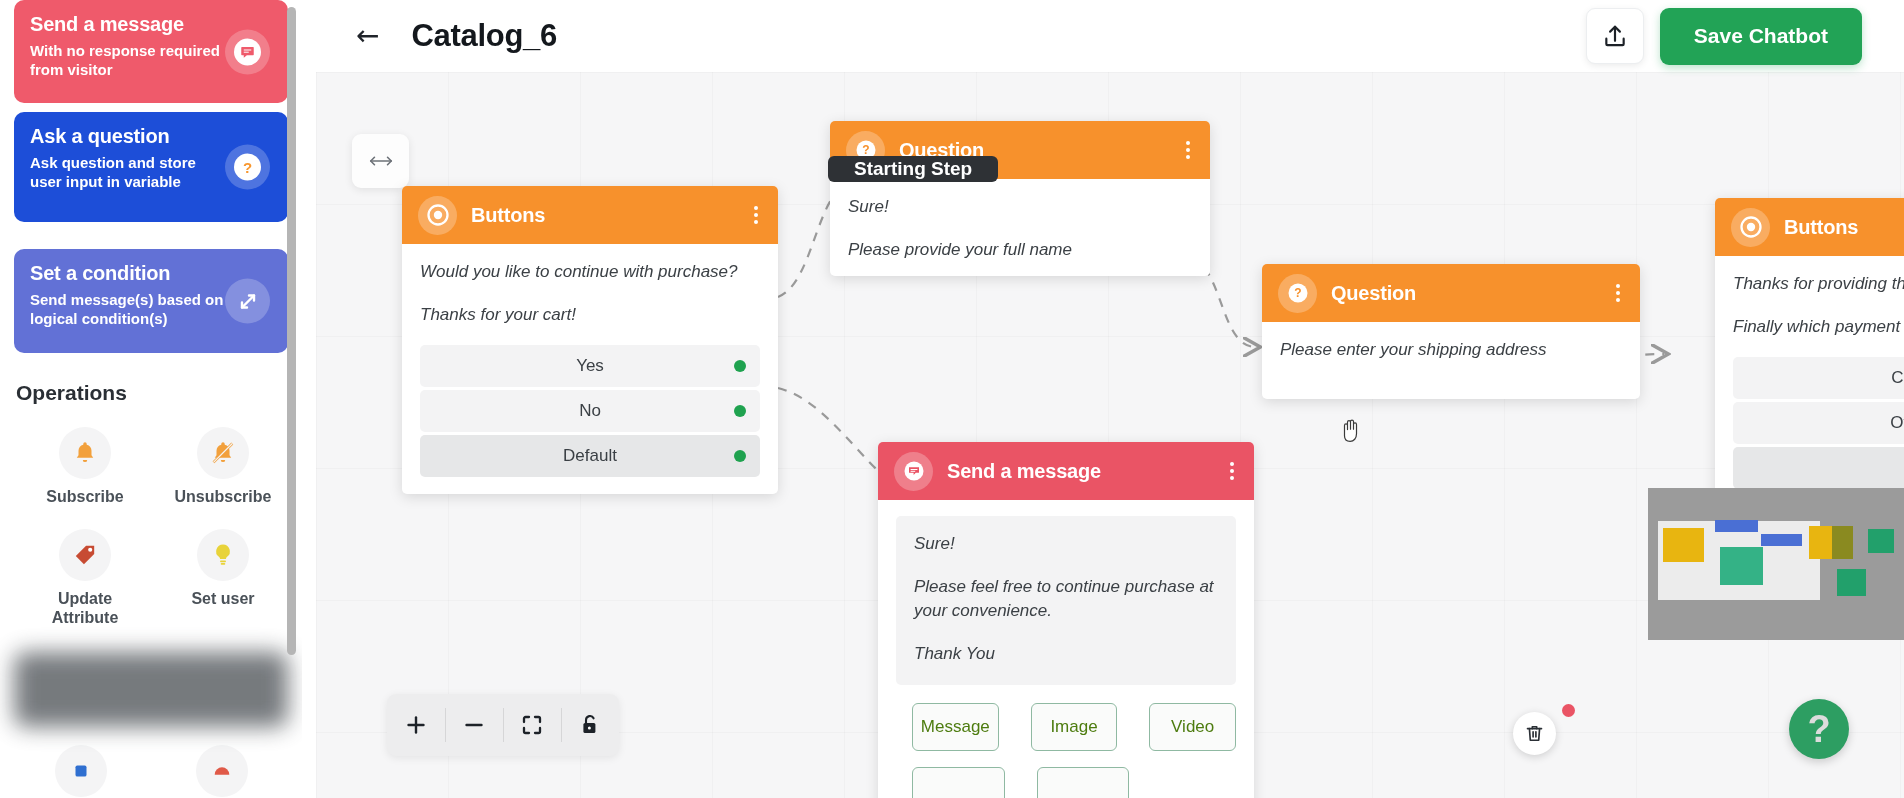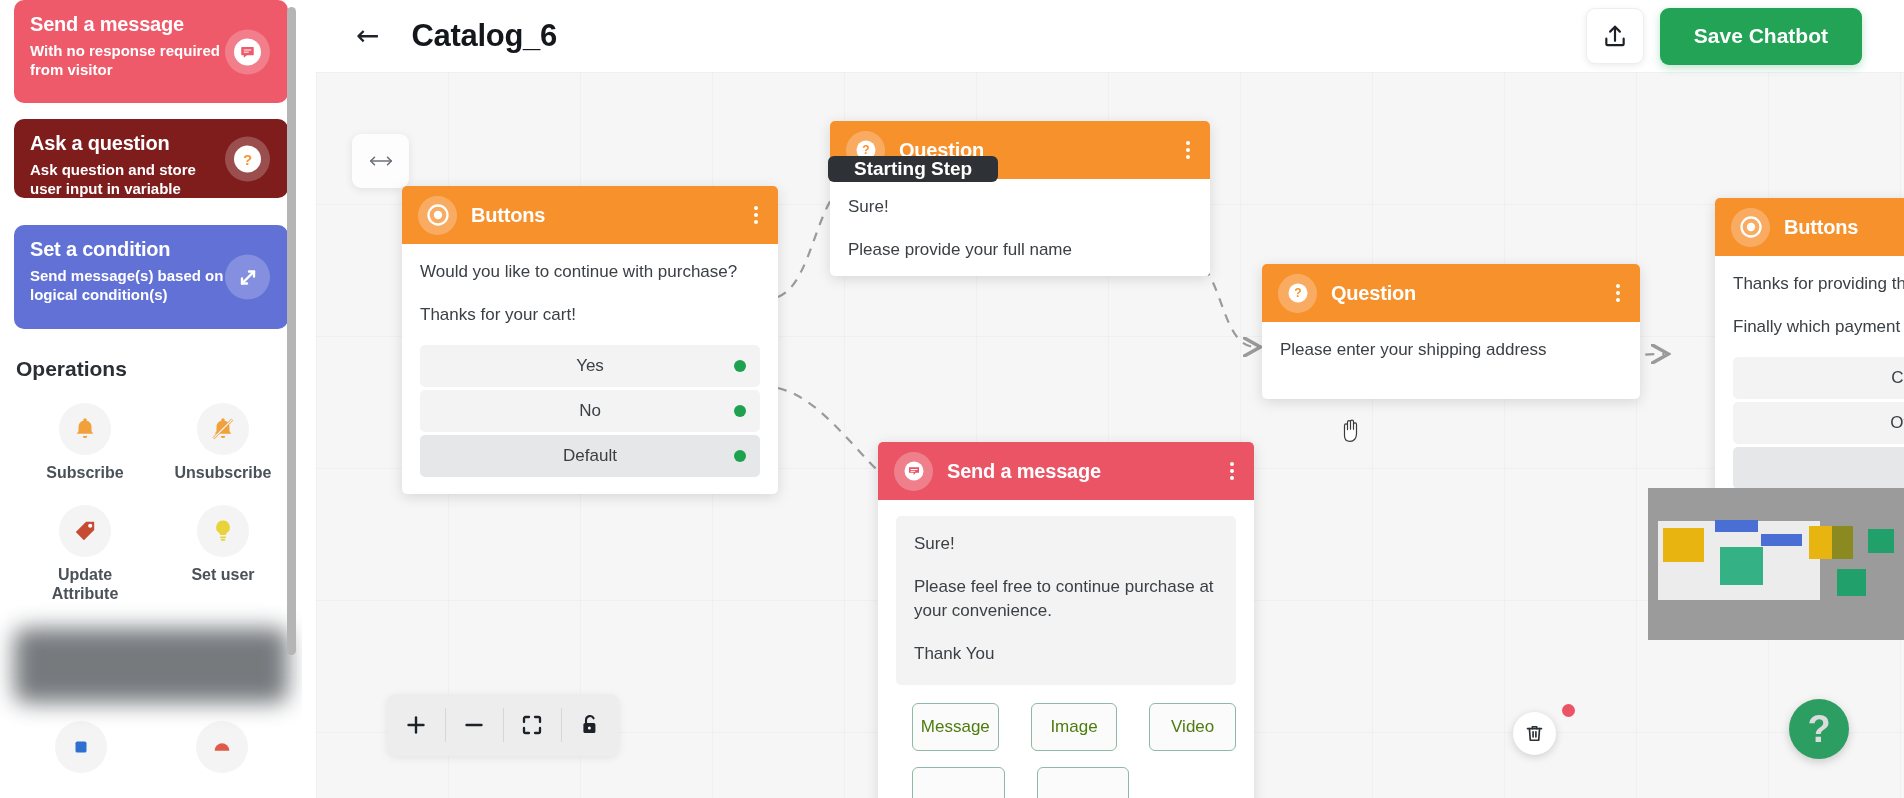--- a/index.html
+++ b/index.html
@@ -38,21 +38,21 @@
     position: absolute; right: 18px; top: 50%; transform: translateY(-50%);
     width: 45px; height: 45px; border-radius: 50%;
     background: rgba(255,255,255,0.22);
     display: flex; align-items: center; justify-content: center;
   }
   .block-card .bc-icon .inner {
     width: 27px; height: 27px; border-radius: 50%;
     background: #fff; display: flex; align-items: center; justify-content: center;
   }
   #card-send { background: #ef5a6b; height: 103px; }
-  #card-ask  { background: #7f1d1d; height: 79px; margin-top: 16px; }
+  #card-ask  { background: #1d4ed8; height: 110px; margin-top: 9px; }
   #card-cond { background: #6271d6; height: 104px; margin-top: 27px; }
 
   .ops-title {
     font-size: 21px; font-weight: bold; color: #2a2f35;
     padding: 28px 0 0 16px;
   }
   .ops-grid {
     display: grid; grid-template-columns: 1fr 1fr;
     row-gap: 22px; padding: 22px 10px 0 16px;
   }
@@ -157,21 +157,21 @@
     display: flex; align-items: center; justify-content: center;
     flex: 0 0 auto;
   }
   .nh-title { margin-left: 14px; font-size: 20px; font-weight: bold; letter-spacing: -0.2px; }
   .nh-dots {
     margin-left: auto; display: flex; flex-direction: column;
     gap: 3px; padding: 4px 6px; cursor: pointer;
   }
   .nh-dots i { width: 4px; height: 4px; background: #fff; border-radius: 50%; display: block; }
   .node-body { padding: 16px 18px 14px 18px; }
-  .node-body p { font-size: 17px; color: #3b4045; line-height: 1.45; margin-bottom: 18px; }
+  .node-body p { font-size: 17px; color: #3b4045; line-height: 1.45; margin-bottom: 18px; font-style: italic; }
   .node-body p:last-child { margin-bottom: 0; }
 
   .choice {
     position: relative;
     height: 42px; border-radius: 5px;
     background: #f3f3f4;
     display: flex; align-items: center; justify-content: center;
     font-size: 17px; color: #3b4045;
     margin-bottom: 3px; cursor: pointer;
   }

